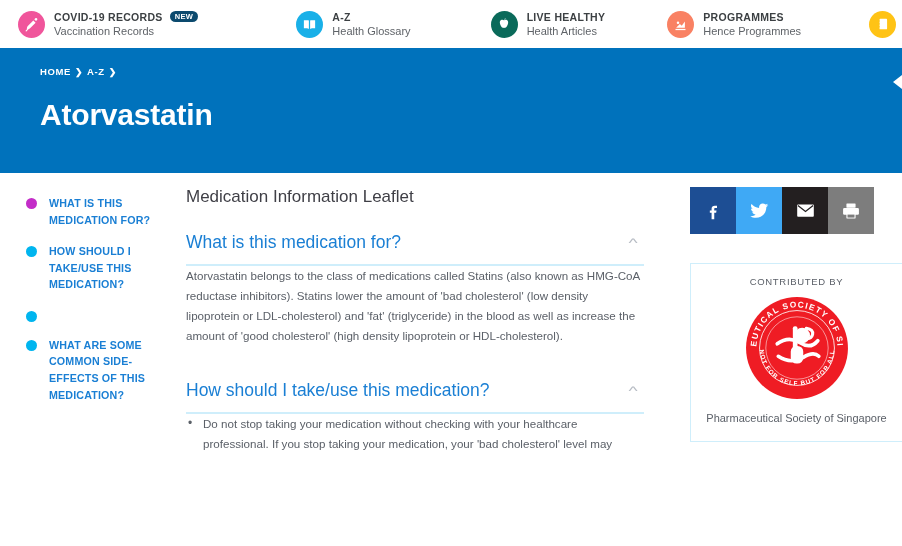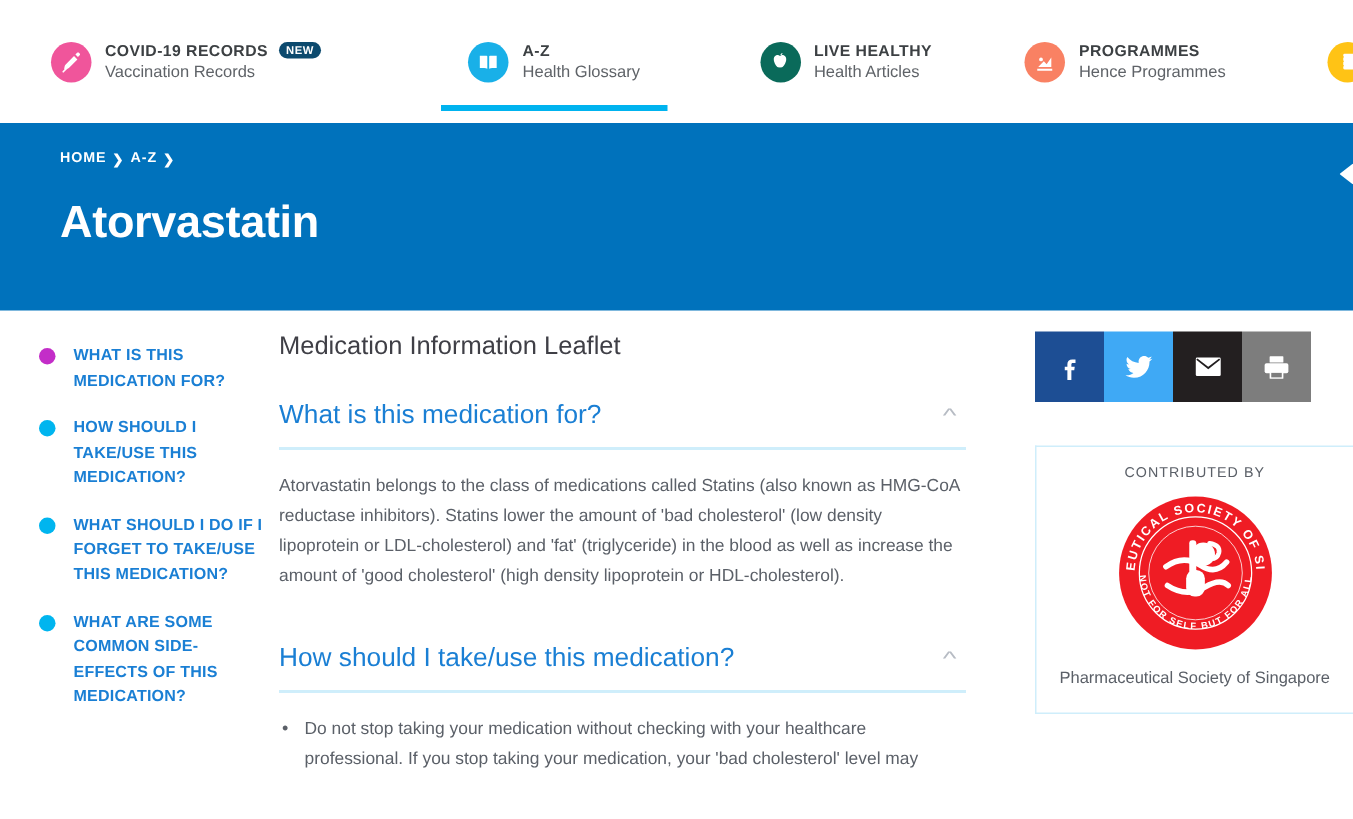--- a/index.html
+++ b/index.html
@@ -6,25 +6,25 @@
   html, body {
     width: 902px; height: 546px;
     font-family: "Liberation Sans", sans-serif;
     background: #ffffff;
     overflow: hidden;
   }
 
   
   .topnav {
     position: relative;
-    height: 82px;
+    height: 48px;
     background: #ffffff;
     display: flex;
     align-items: center;
-    padding-left: 34px;
+    padding-left: 18px;
   }
   .nav-item {
     display: flex;
     align-items: center;
     height: 66px;
     position: relative;
     cursor: pointer;
   }
   .nav-item.covid  { margin-right: 80px; }
   .nav-item.az     { margin-right: 62px; padding: 0 18px; }
@@ -171,21 +171,21 @@
     color: #1a7fd4;
     font-weight: normal;
   }
   .chev {
     color: #b7bcc4;
     font-size: 13px;
     line-height: 1;
     margin-right: 8px;
     transform: scaleX(1.5);
   }
-  .acc-body { padding-top: 14px; }
+  .acc-body { }
   .acc-body p {
     font-size: 11.6px;
     color: #5b6068;
     line-height: 1.72;
     margin-bottom: 15px;
   }
   .acc-body ul { list-style: none; }
   .acc-body li {
     font-size: 11.6px;
     color: #5b6068;
@@ -349,21 +349,20 @@
     <div class="side-item">
       <span class="side-dot" style="background:#c32dc8"></span>
       <span class="side-label">WHAT IS THIS MEDICATION FOR?</span>
     </div>
     <div class="side-item">
       <span class="side-dot" style="background:#00b5ef"></span>
       <span class="side-label">HOW SHOULD I TAKE/USE THIS MEDICATION?</span>
     </div>
     <div class="side-item">
       <span class="side-dot" style="background:#00b5ef"></span>
-      <span class="side-label">WHAT SHOULD I DO IF I FORGET TO TAKE/USE THIS MEDICATION?</span>
     </div>
     <div class="side-item">
       <span class="side-dot" style="background:#00b5ef"></span>
       <span class="side-label">WHAT ARE SOME COMMON SIDE-EFFECTS OF THIS MEDICATION?</span>
     </div>
   </div>
 
   <div class="main">
     <div class="leaflet-title">Medication Information Leaflet</div>
 

